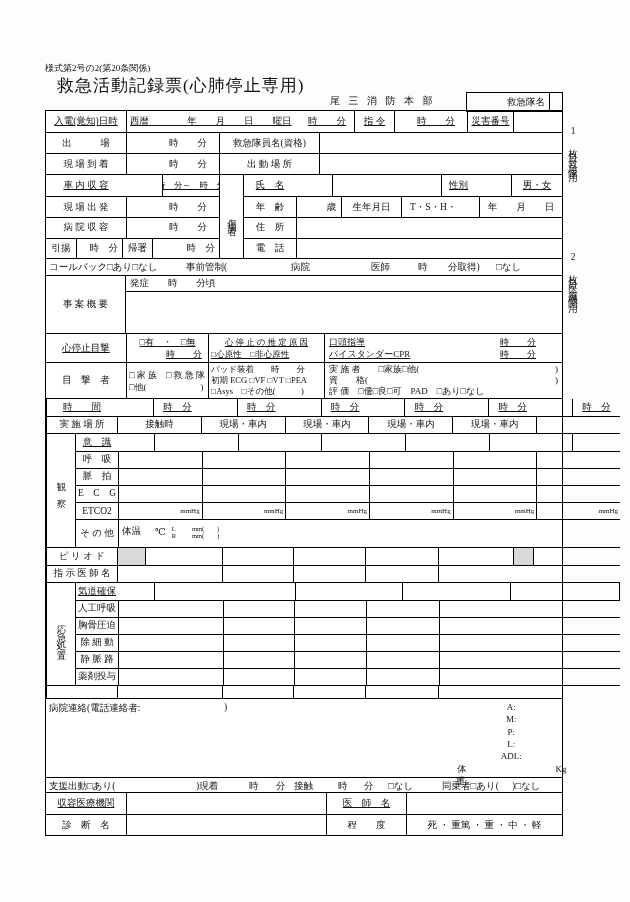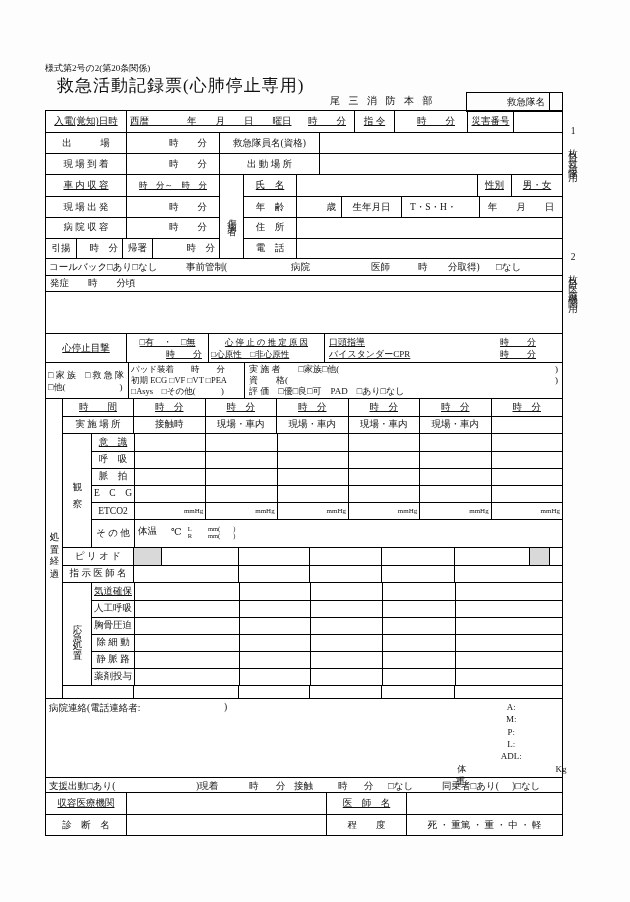--- a/index.html
+++ b/index.html
@@ -21,21 +21,21 @@
   .fr.nt{border-top:none;text-decoration:underline;}
   .h21{height:21px}.h17{height:17px}.h16{height:16px}.h18{height:18px}
   .h28{height:28px}.h36{height:36px}.h14{height:14px}
   .c{box-sizing:border-box;display:flex;align-items:center;justify-content:center;
      overflow:hidden;white-space:nowrap;}
   .c + .c{border-left:1px solid #000;}
   .nb{border-left:none !important;}
   .lft{justify-content:flex-start;padding-left:3px;}
   .rgt{justify-content:flex-end;padding-right:12px;}
   .col{display:flex;flex-direction:column;box-sizing:border-box;}
-  .col > .fr:first-child{border-top:none;}
+  .col > .fr:first-child{border-top:none;gap:36px;}
   .vert{writing-mode:vertical-rl;text-orientation:upright;}
   .gray{background:#d9d9d9;}
   .stack2{flex-direction:column;justify-content:center;line-height:12px;font-size:9px;align-items:stretch;}
   .stack2 > div{display:flex;}
   .marginnote{position:absolute;left:566px;writing-mode:vertical-rl;text-orientation:upright;
     font-size:9.5px;letter-spacing:5px;}
   .abs{position:absolute;top:50%;transform:translateY(-50%);}
   .rel{position:relative;text-align:center;}
   .sm{font-size:8.5px;}
   .unit{font-size:7px;}
@@ -133,20 +133,21 @@
       <span class="abs" style="left:140px">事前管制(</span>
       <span class="abs" style="left:245px">病院</span>
       <span class="abs" style="left:325px">医師</span>
       <span class="abs" style="left:372px">時</span>
       <span class="abs" style="left:402px">分取得)</span>
       <span class="abs" style="left:450px">□なし</span>
     </div>
   </div>
 
   <div class="sec" style="display:flex;height:60px">
+    <div class="c" style="width:80px;border-right:1px solid #000">事 案 概 要</div>
     <div style="flex:1;box-sizing:border-box">
       <div class="lft" style="display:flex;align-items:center;height:16px;border-bottom:1px solid #000;box-sizing:border-box;padding-left:4px">発症　　時　　分頃</div>
       <div></div>
     </div>
   </div>
 
   <div class="sec">
     <div class="fr h28 nt">
       <div class="c" style="width:80px">心停止目撃</div>
       <div class="c stack2" style="width:82px">
@@ -162,20 +163,21 @@
           <span>口頭指導</span>
           <span style="padding-right:22px">時　　分</span>
         </div>
         <div style="justify-content:space-between">
           <span>バイスタンダーCPR</span>
           <span style="padding-right:22px">時　　分</span>
         </div>
       </div>
     </div>
     <div class="fr h36">
+      <div class="c" style="width:80px">目　撃　者</div>
       <div class="c stack2" style="width:82px;align-items:stretch;padding-left:2px">
         <div>□ 家 族　□ 救 急 隊</div>
         <div>□他(　　　　　　)</div>
       </div>
       <div class="c stack2 sm" style="width:116px;align-items:stretch;padding-left:2px;line-height:11px">
         <div>パッド装着　　時　　分</div>
         <div>初期 ECG □VF □VT □PEA</div>
         <div>□Asys　□その他(　　　)</div>
       </div>
       <div class="c stack2" style="flex:1;padding:0 4px;line-height:11px">

